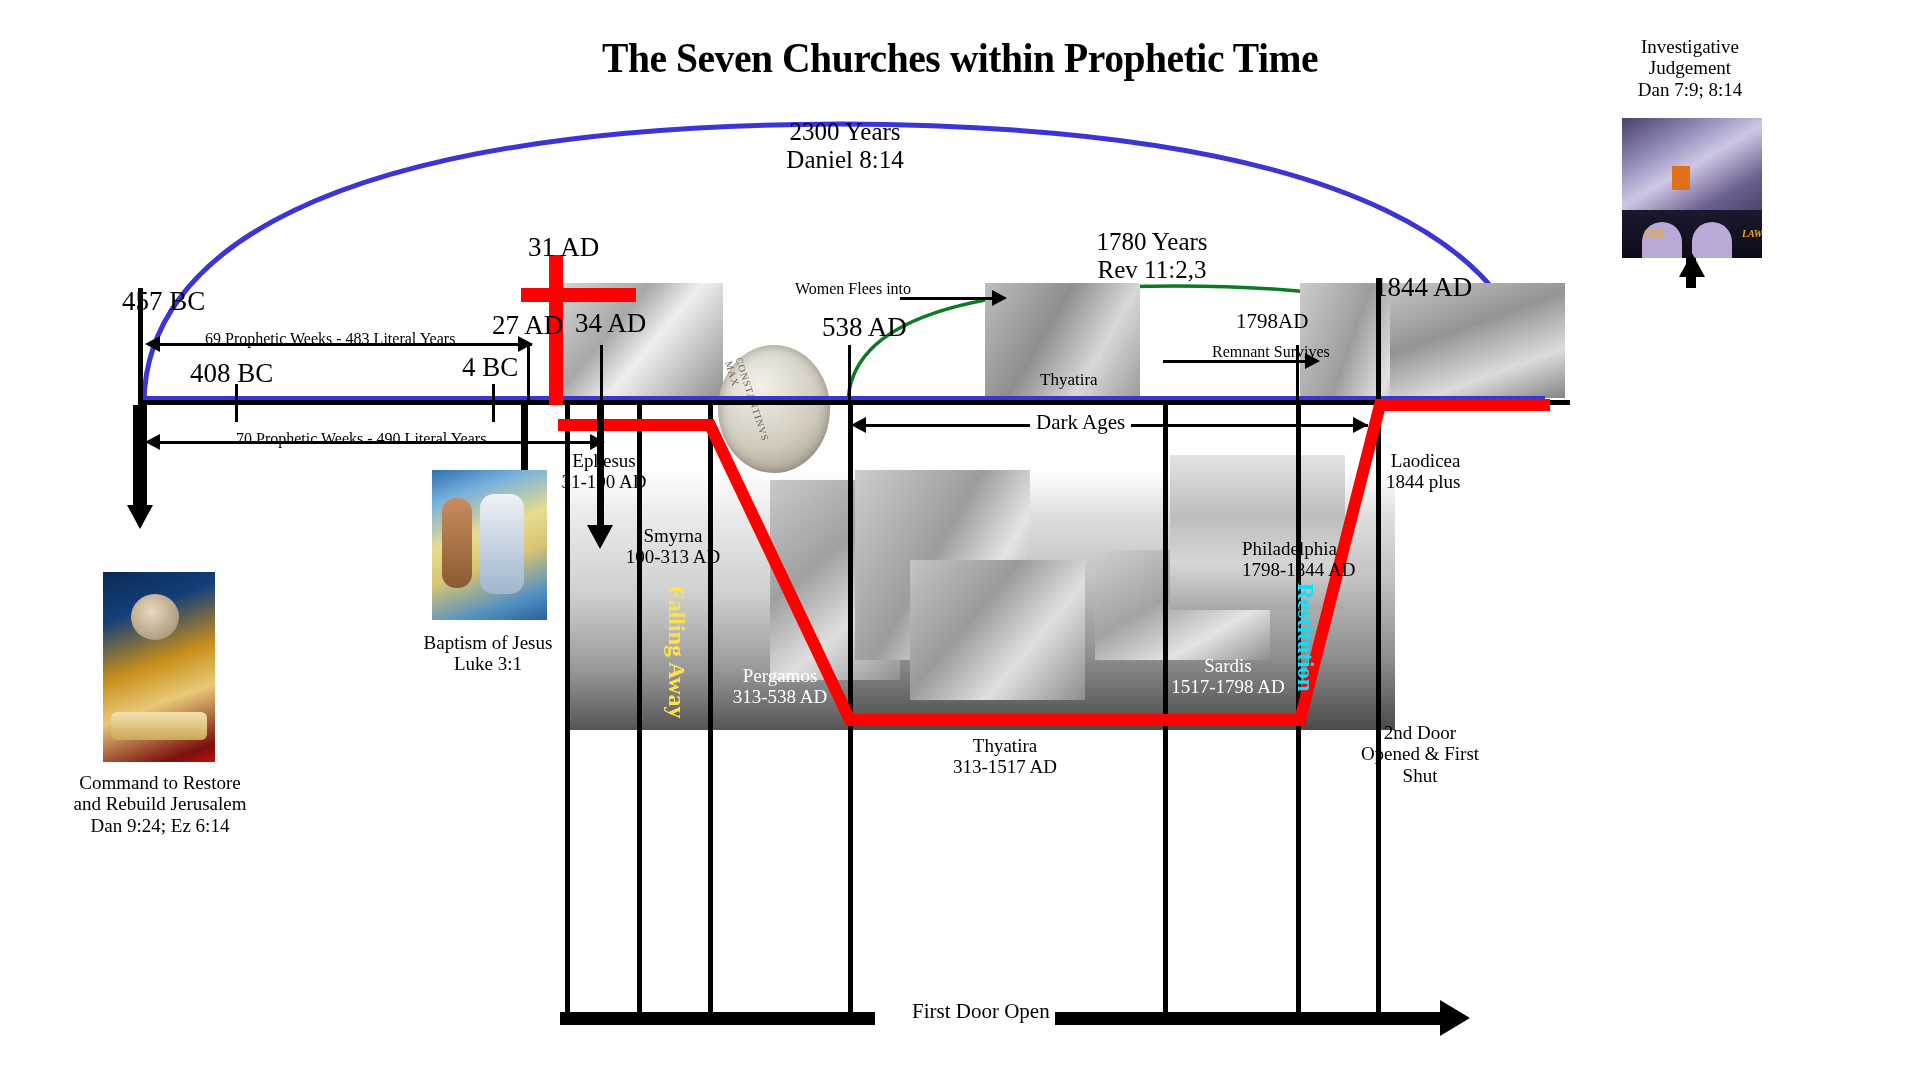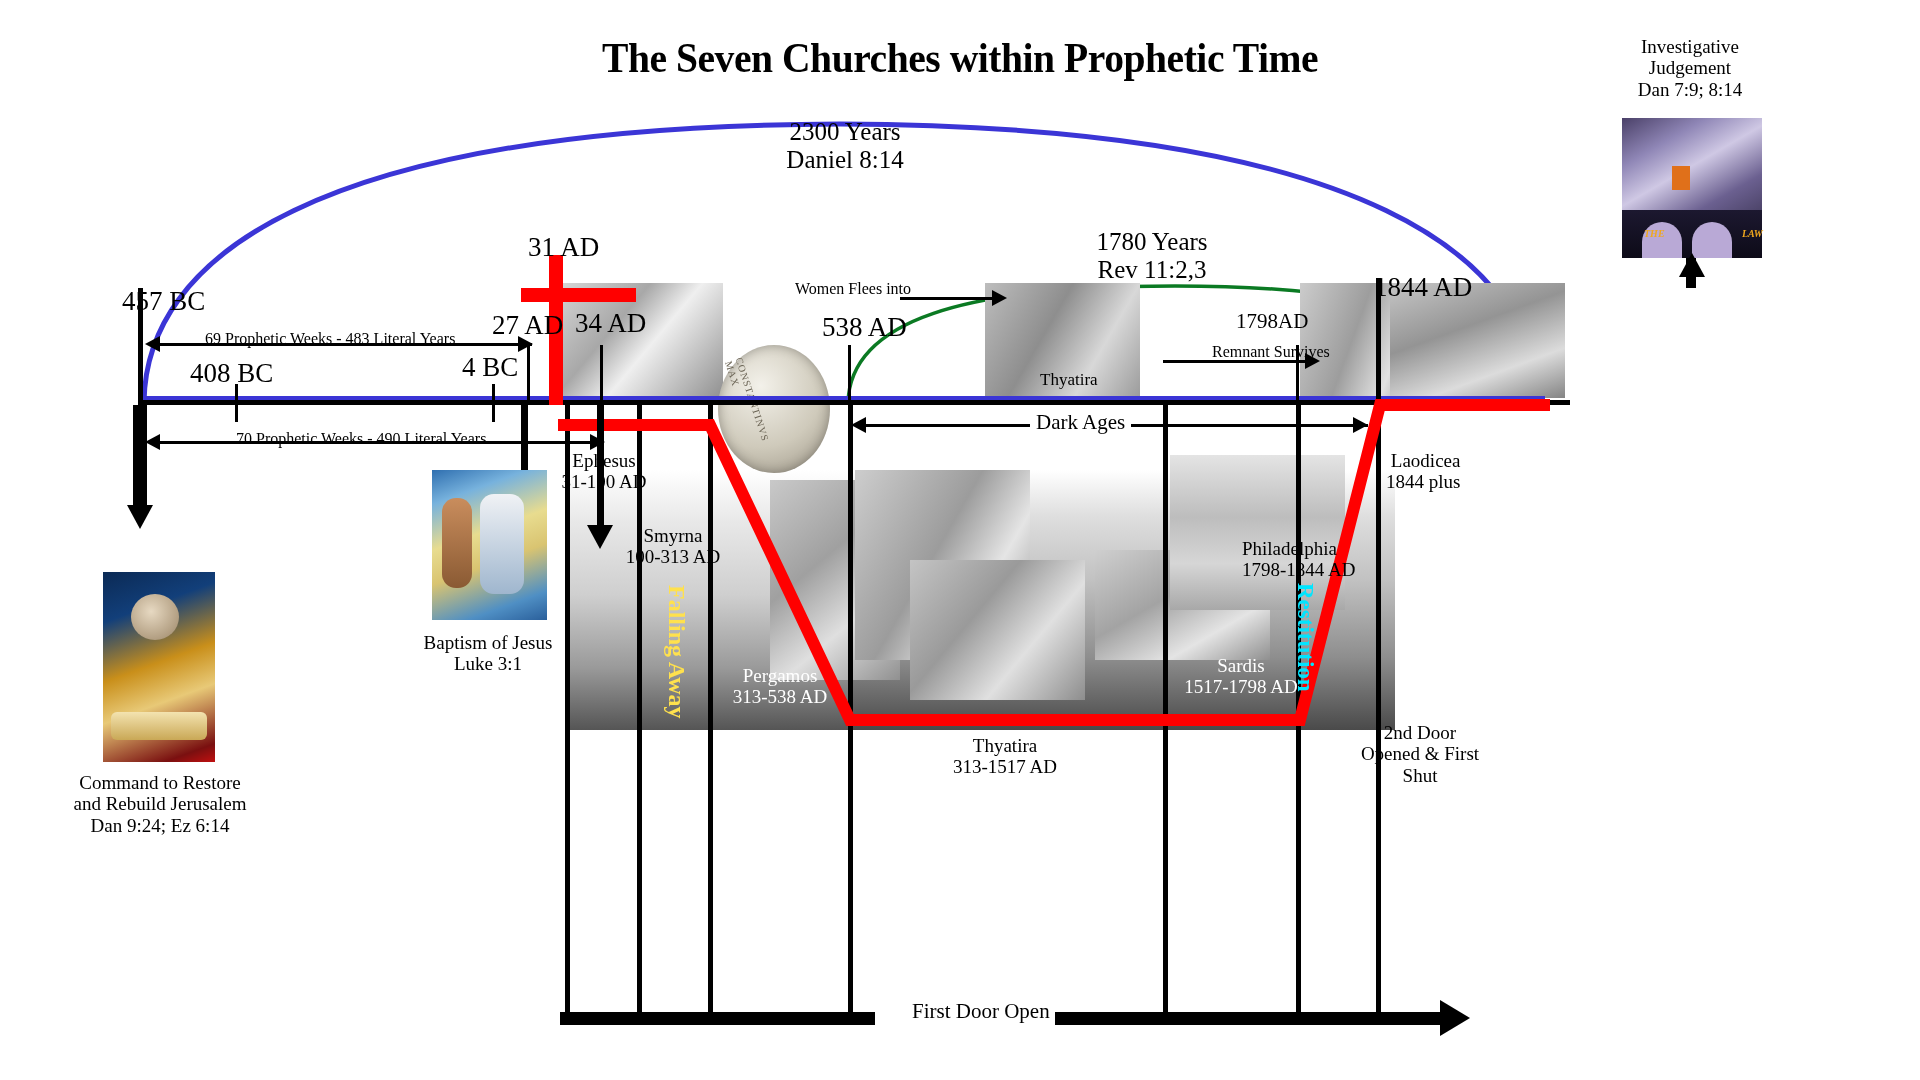--- a/index.html
+++ b/index.html
@@ -218,21 +218,21 @@
   <div class="txt ctr cap" style="left:780px;top:665px;color:#ffffff;">
     <div>Pergamos</div>
     <div>313-538 AD</div>
   </div>
 
   <div class="txt ctr cap" style="left:1005px;top:735px;">
     <div>Thyatira</div>
     <div>313-1517 AD</div>
   </div>
 
-  <div class="txt ctr cap" style="left:1228px;top:655px;color:#ffffff;margin-left:13px;">
+  <div class="txt ctr cap" style="left:1228px;top:655px;color:#ffffff;">
     <div>Sardis</div>
     <div>1517-1798 AD</div>
   </div>
 
   <div class="txt cap" style="left:1242px;top:538px;text-align:left;">
     <div>Philadelphia</div>
     <div>1798-1844 AD</div>
   </div>
 
   <div class="txt cap" style="left:1386px;top:450px;text-align:right;">

